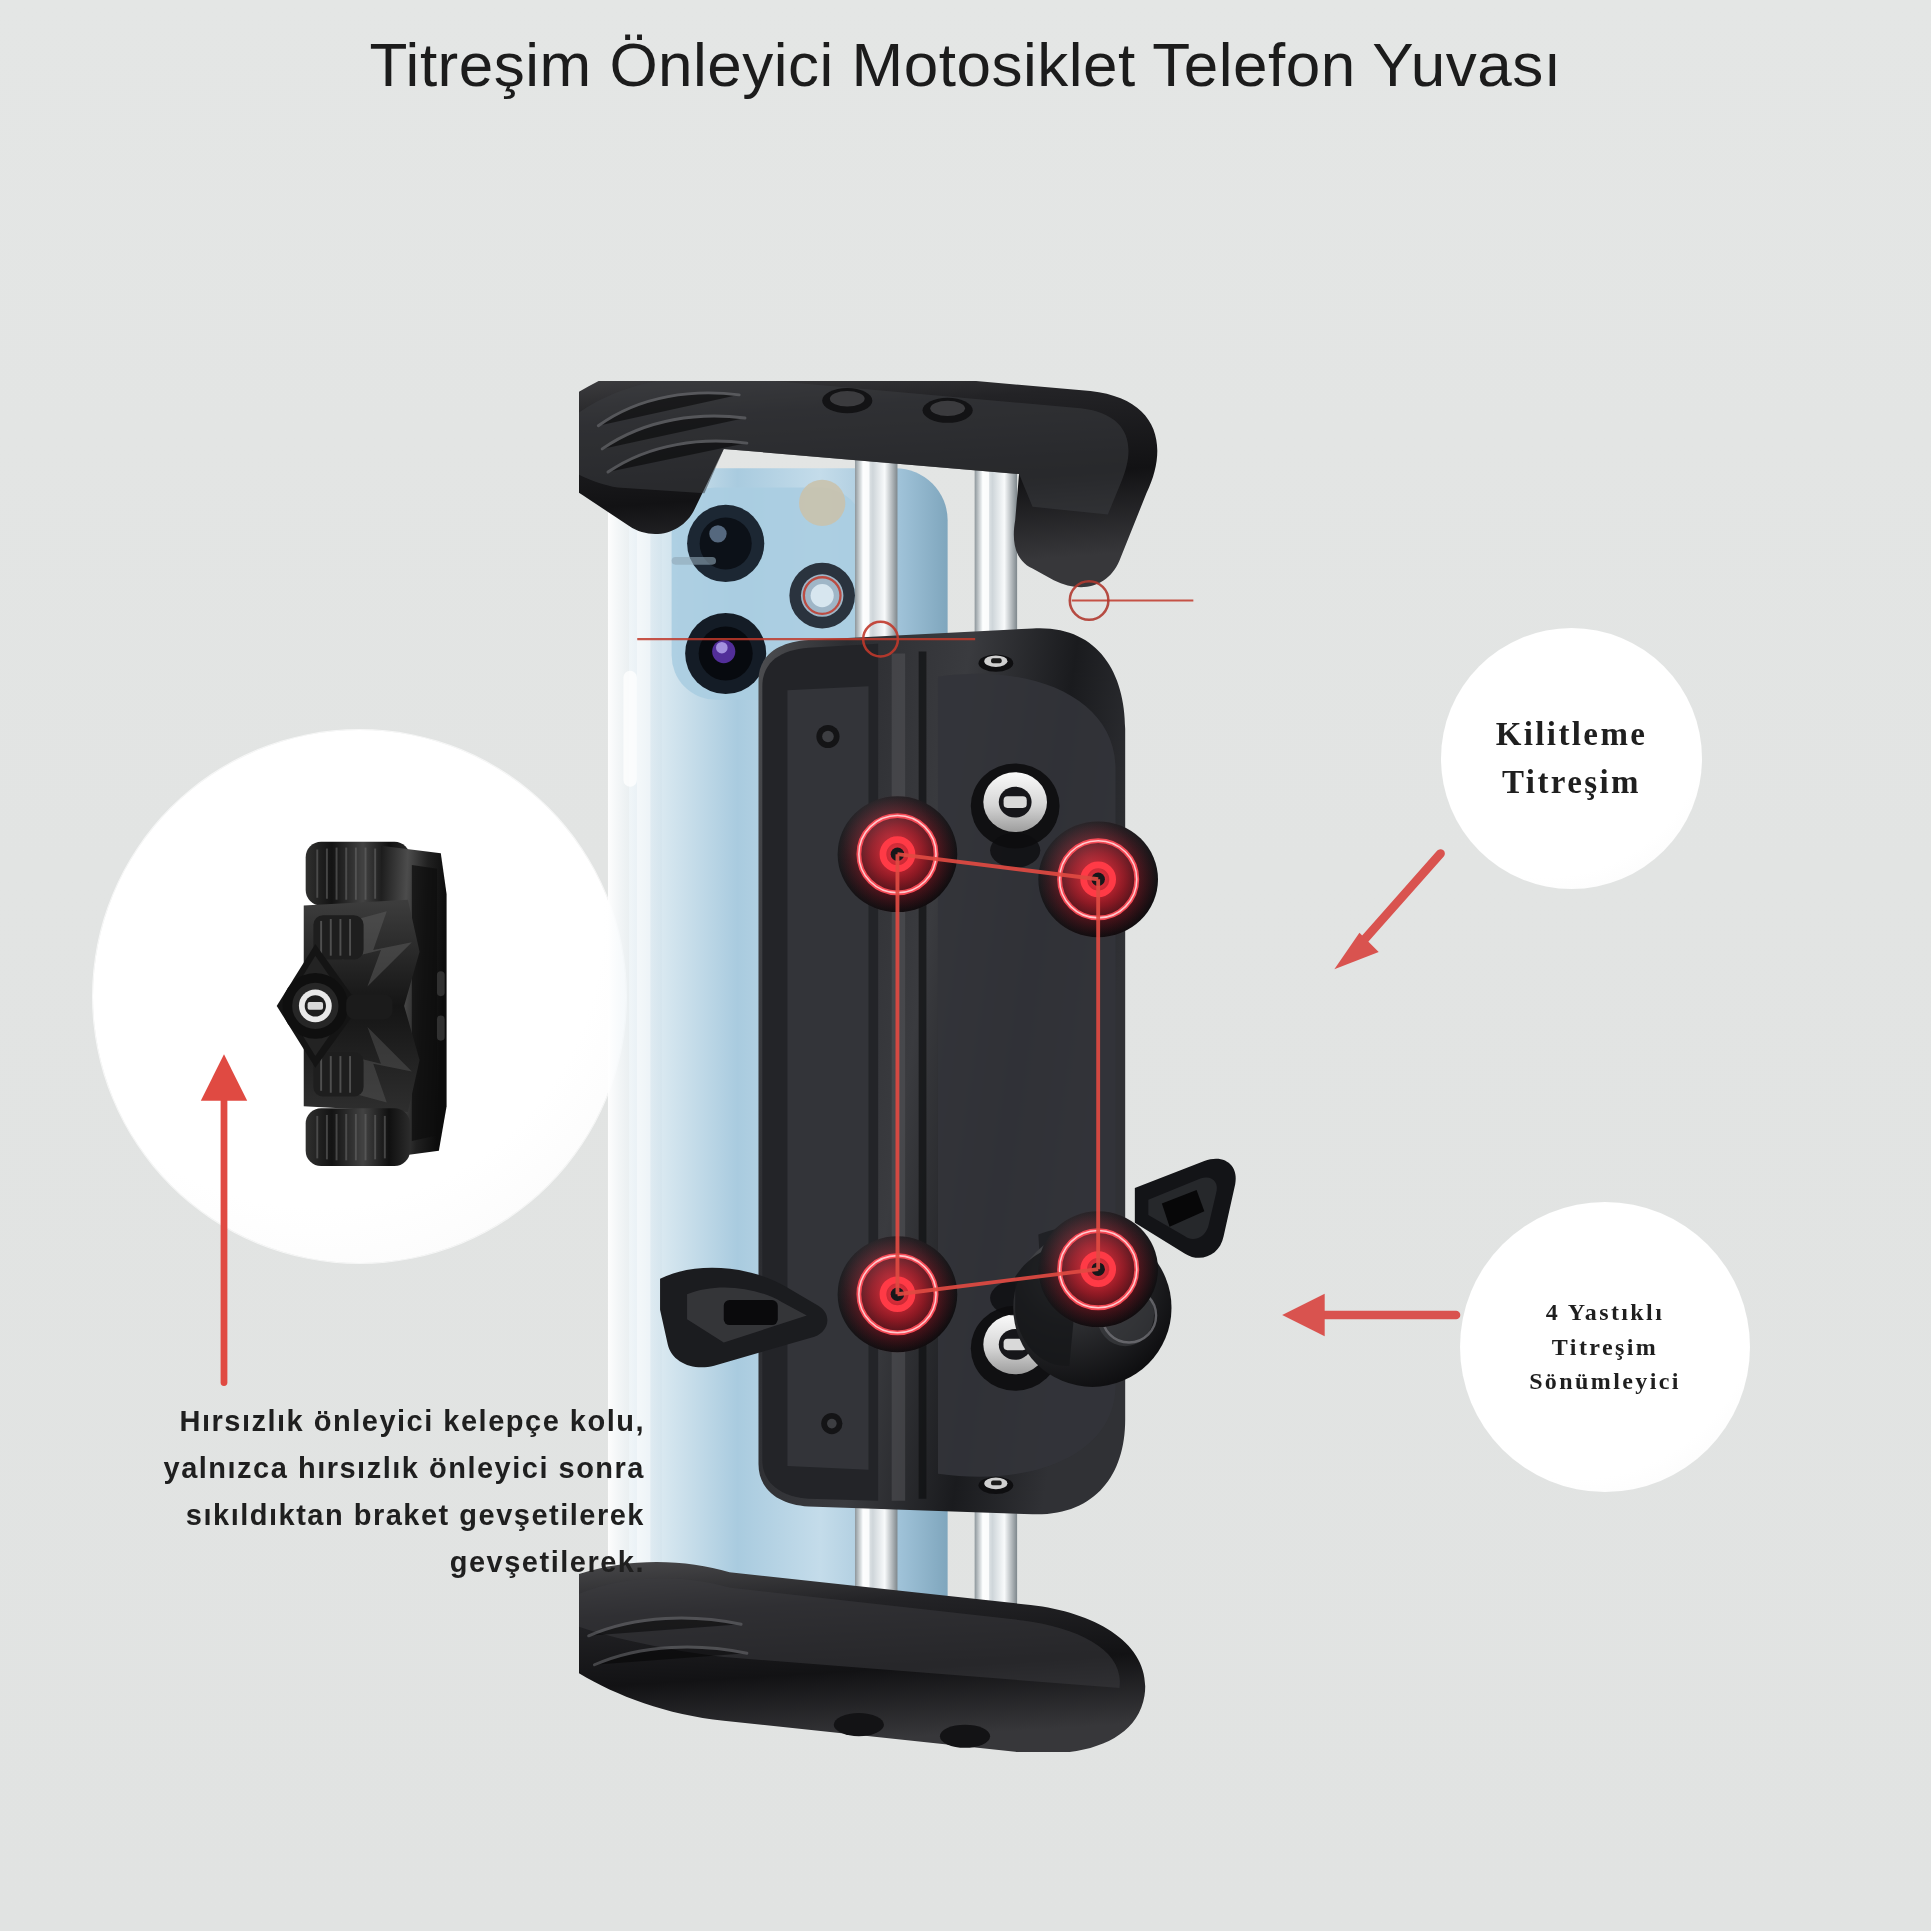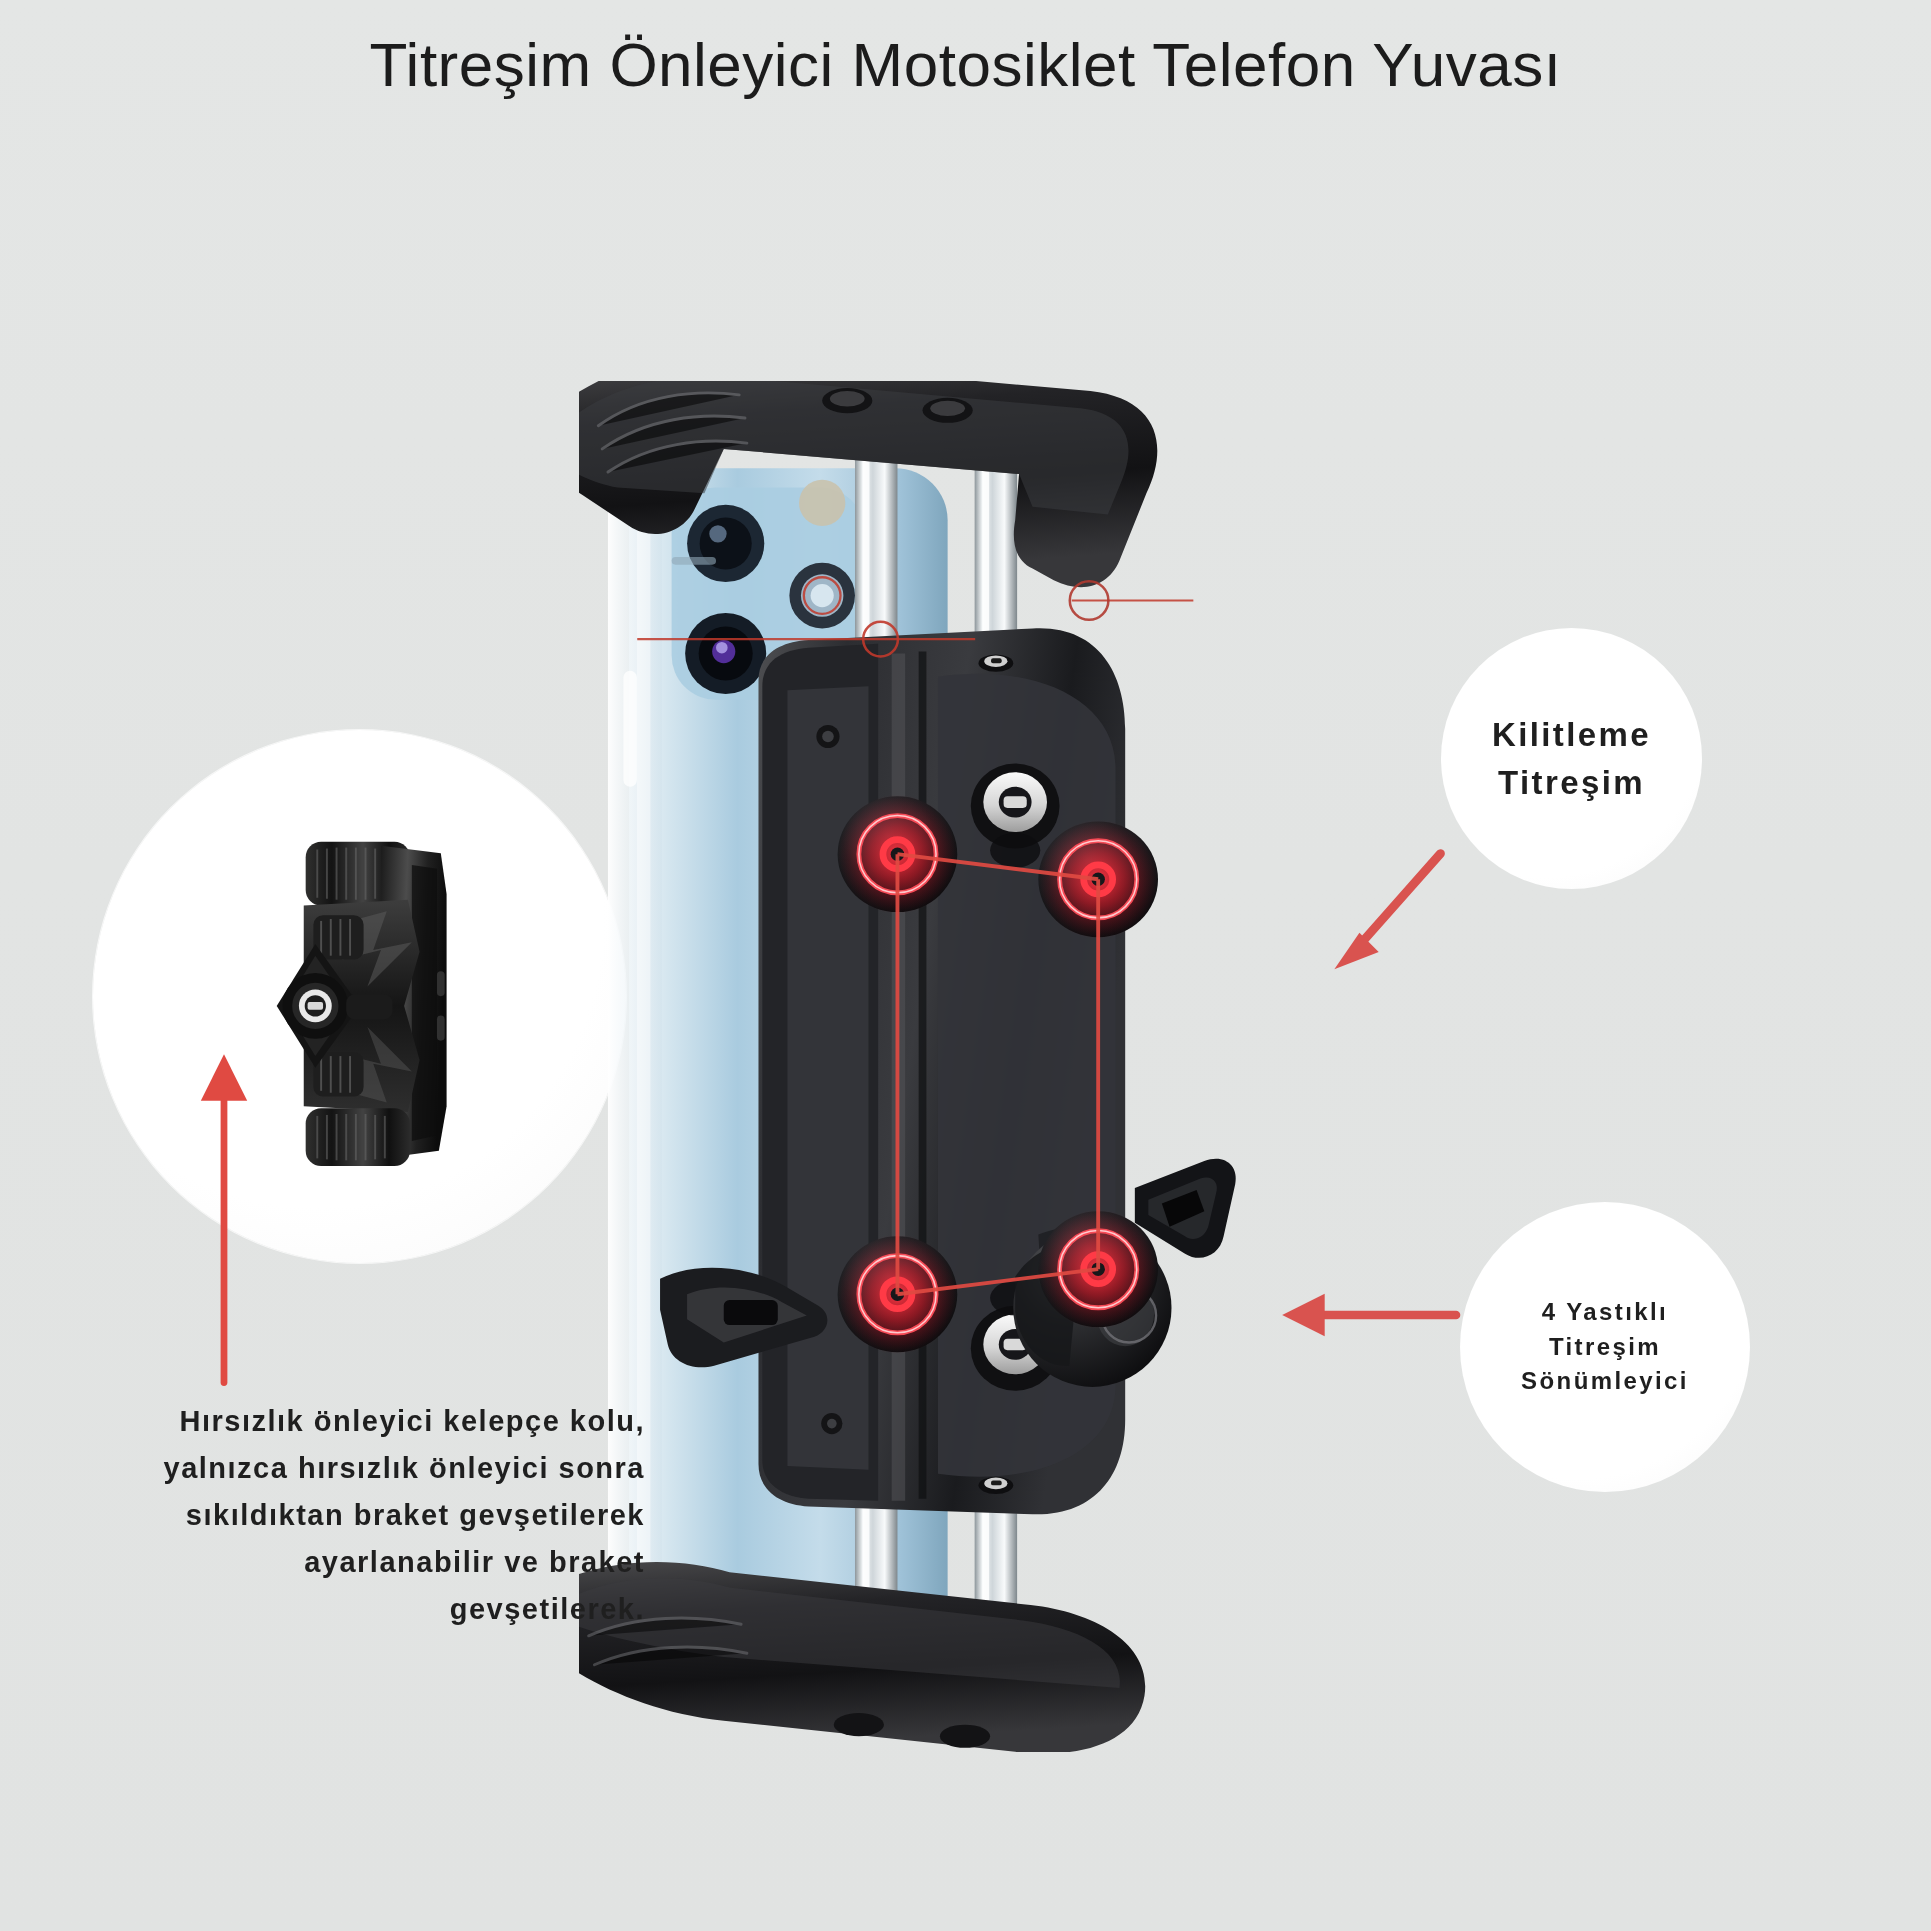--- a/index.html
+++ b/index.html
@@ -76,20 +76,21 @@
     background: radial-gradient(circle at 40% 32%, #ffffff 0%, #ffffff 70%, #fafafa 88%, #f2f3f3 100%);
     display: flex;
     flex-direction: column;
     align-items: center;
     justify-content: center;
     text-align: center;
     color: #1f1f1f;
     font-weight: bold;
     letter-spacing: 2.4px;
     line-height: 1.45;
+    font-family: Liberation Serif, serif;
   }
   .bubble-lock {
     left: 1441px; top: 628px;
     width: 261px; height: 261px;
     font-size: 33px;
   }
   .bubble-damper {
     left: 1460px; top: 1202px;
     width: 290px; height: 290px;
     font-size: 24px;
@@ -486,18 +487,17 @@
   <div class="bubble bubble-damper">
     <span>4 Yastıklı</span>
     <span>Titreşim</span>
     <span>Sönümleyici</span>
   </div>
 
   <div class="caption">
     <div>Hırsızlık önleyici kelepçe kolu,</div>
     <div>yalnızca hırsızlık önleyici sonra</div>
     <div>sıkıldıktan braket gevşetilerek</div>
-    <div>ayarlanabilir ve braket</div>
     <div>gevşetilerek.</div>
   </div>
 
 </div>
 
 
 </body></html>

